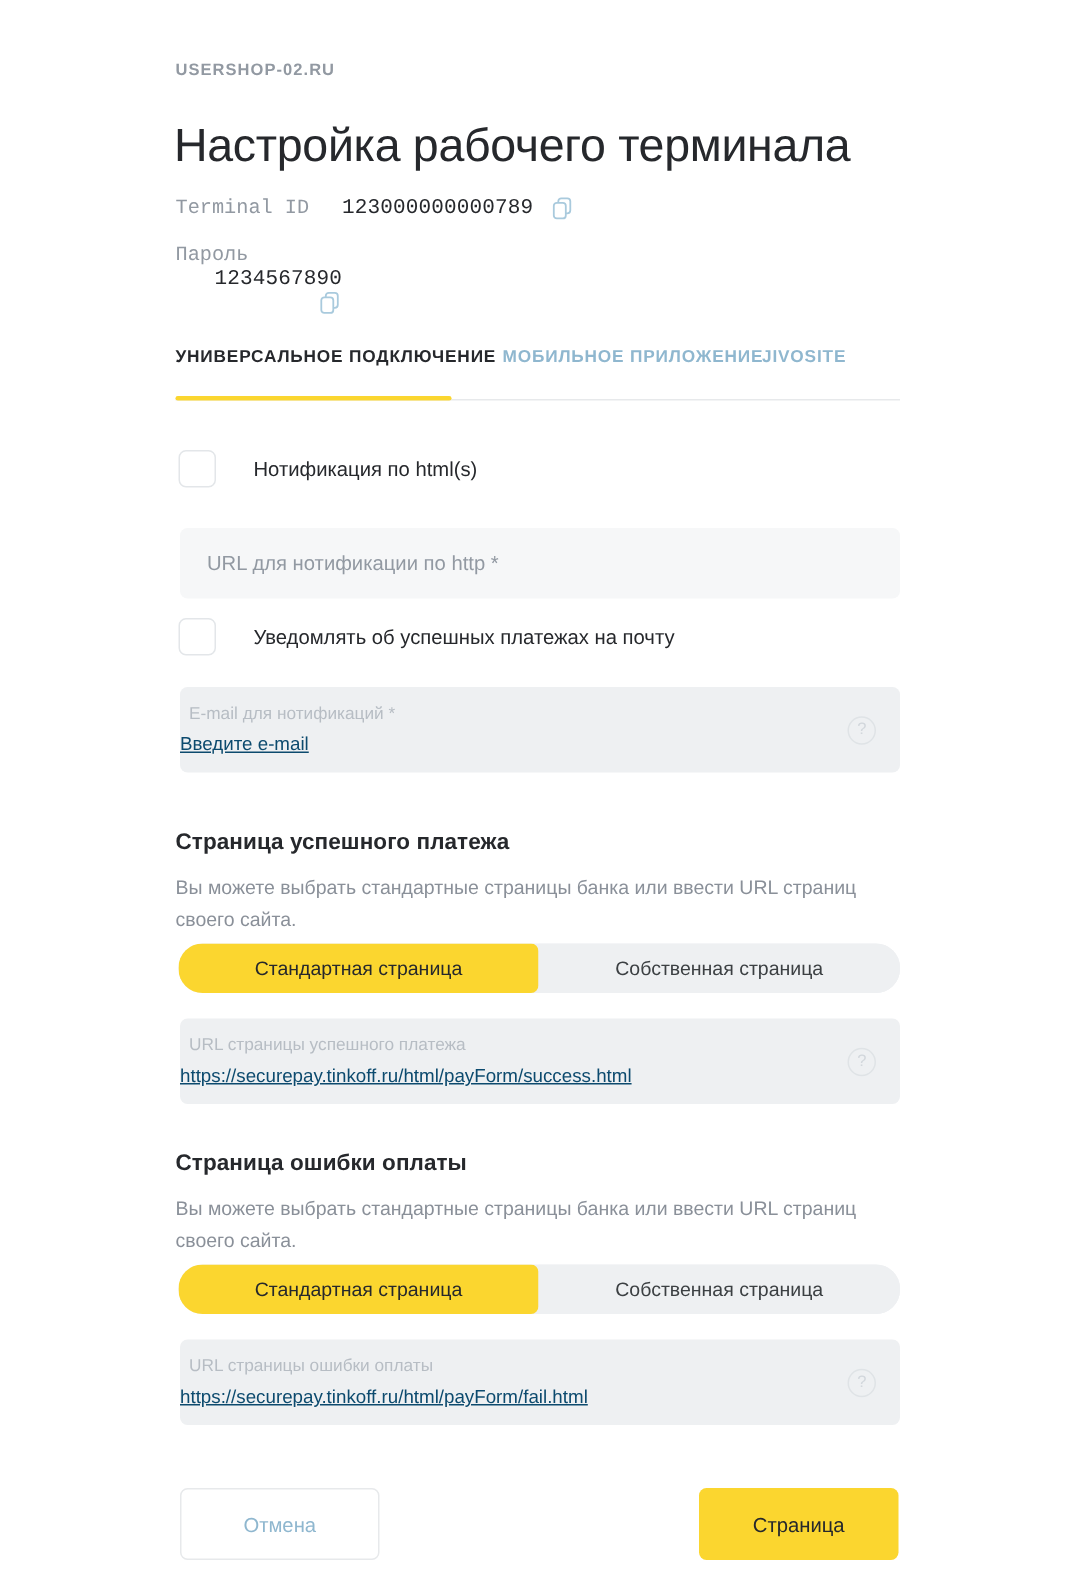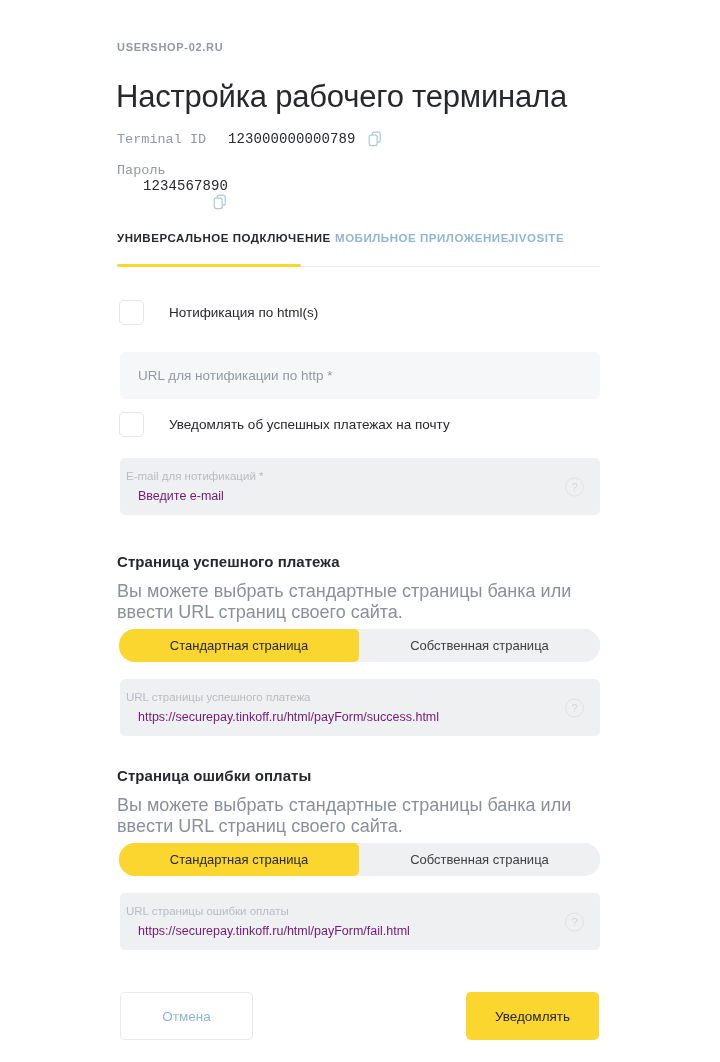--- a/index.html
+++ b/index.html
@@ -170,25 +170,25 @@
     font-size: 13.5px;
     color: #9299a2;
   }
   .field-label {
     padding-left: 6px;
     font-size: 11.5px;
     color: #b7bdc4;
     line-height: 15px;
   }
   .field-value {
-    padding-left: 18px;
     margin-top: 4px;
     font-size: 12.5px;
-    color: #701a75;
+    color: #0c4a6e;
     line-height: 17px;
+    text-decoration: underline;
   }
   .help-icon {
     position: absolute;
     right: 16px;
     top: 50%;
     transform: translateY(-50%);
     width: 19px;
     height: 19px;
     border-radius: 50%;
     border: 1px solid #dfe3e6;
@@ -209,21 +209,21 @@
     color: #26282c;
     letter-spacing: 0.05px;
   }
   .section-title.s1 { top: 553px; }
   .section-title.s2 { top: 767px; }
 
   .section-desc {
     position: absolute;
     left: 117px;
     width: 486px;
-    font-size: 18px;
+    font-size: 13px;
     color: #8a9099;
     line-height: 21px;
   }
   .section-desc.d1 { top: 581px; }
   .section-desc.d2 { top: 795px; }
 
   
   .segmented {
     position: absolute;
     left: 119px;
@@ -362,15 +362,15 @@
     <div class="seg selected">Стандартная страница</div>
     <div class="seg unselected">Собственная страница</div>
   </div>
   <div class="field with-label fail">
     <div class="field-label">URL страницы ошибки оплаты</div>
     <div class="field-value">https://securepay.tinkoff.ru/html/payForm/fail.html</div>
     <div class="help-icon">?</div>
   </div>
 
   <div class="btn btn-cancel">Отмена</div>
-  <div class="btn btn-save">Уведомлять</div>
+  <div class="btn btn-save">Страница</div>
 
 </div>
 
 </body></html>

